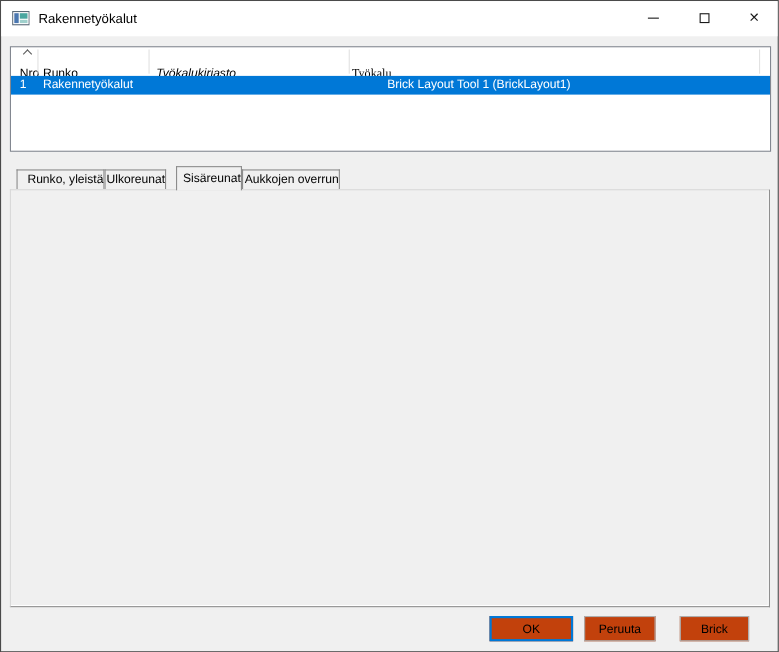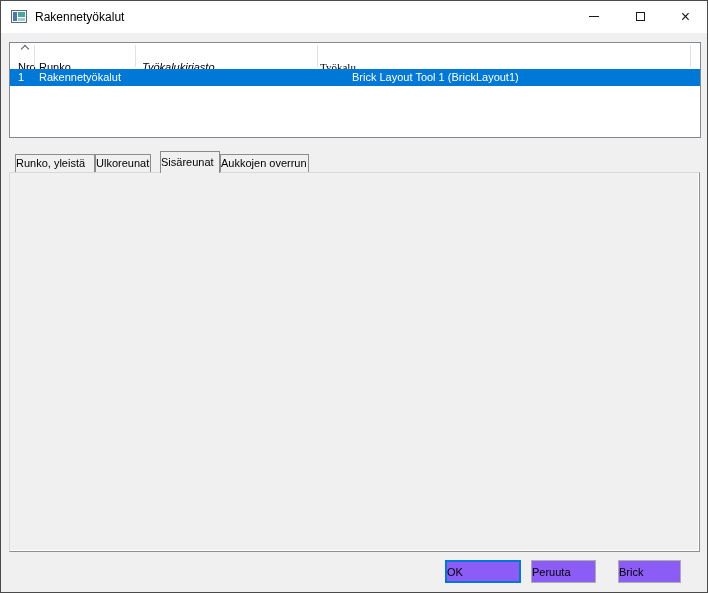--- a/index.html
+++ b/index.html
@@ -22,21 +22,21 @@
                 background:#fff; border:1px solid #828790; }
   .th { position:absolute; top:18px; font-size:11px; color:#000; white-space:nowrap; }
   .col-sep { position:absolute; top:2px; height:22px; width:1px; background:#e2e2e2; }
   .sort-chevron { position:absolute; left:12px; top:3px; width:6px; height:6px;
                   border-left:1px solid #5a5a5a; border-top:1px solid #5a5a5a;
                   transform:rotate(45deg); }
   .sel-row { position:absolute; left:0; top:26px; width:100%; height:17px; }
   .sel-row .td { position:absolute; top:0; line-height:17px; color:#fff; white-space:nowrap; }
 
   
-  .tab { position:absolute; text-align:left; background:#f0f0f0;
+  .tab { position:absolute; text-align:right; background:#f0f0f0;
          border:1px solid #8c8c8c; border-bottom:none; white-space:nowrap; }
   .tab-normal { top:153px; height:18px; line-height:17px; z-index:1; }
   .tab-selected { top:150px; height:22px; line-height:20px; z-index:3; }
   .tab-page { position:absolute; left:8px; top:171px; width:691px; height:380px;
               background:#f0f0f0; border:1px solid; border-color:#d9d9d9 #8f8f8f #8f8f8f #d9d9d9;
               box-shadow: inset 0 -1px 0 #ffffff, inset -1px 0 0 #ffffff; z-index:2; }
 
   
   .hdr { position:absolute; font-size:11px; white-space:nowrap; }
   .row-label { position:absolute; height:22px; line-height:22px; white-space:nowrap; }
@@ -57,22 +57,22 @@
              background-image:radial-gradient(#e0e0e0 0.8px, transparent 0.8px);
              background-size:5px 5px; }
   .dg-label { position:absolute; color:#8f8f8f; white-space:nowrap; }
   .left-dg-label { font-size:14px; }
   .dg-line { position:absolute; background:#a8a8a8; }
   .arrow-char { position:absolute; color:#8f8f8f; font-size:15px; line-height:15px; }
   .right-dg-label { font-size:13px; line-height:11px; text-align:right; width:80px; left:0; }
   .brick { position:absolute; height:9px; background:#f1f1f1; border:1px solid #ababab; }
 
   
-  .footer-btn { position:absolute; top:559px; height:23px; background:#8b5cf6;
-                border:1px solid #adadad; text-align:left; line-height:20px; font-size:11px; }
+  .footer-btn { position:absolute; top:559px; height:23px; background:#c2410c;
+                border:1px solid #adadad; text-align:center; line-height:20px; font-size:11px; }
   .footer-btn.default { border:2px solid #0078d7; }
 </style>
 </head>
 <body>
 
 <div class="window">
 
   <div class="titlebar">
     <svg class="abs" style="left:10px; top:8px;" width="16" height="16" viewBox="0 0 16 16">
       <rect x="0.5" y="1.5" width="15" height="12" fill="#ffffff" stroke="#5a6a78"></rect>

